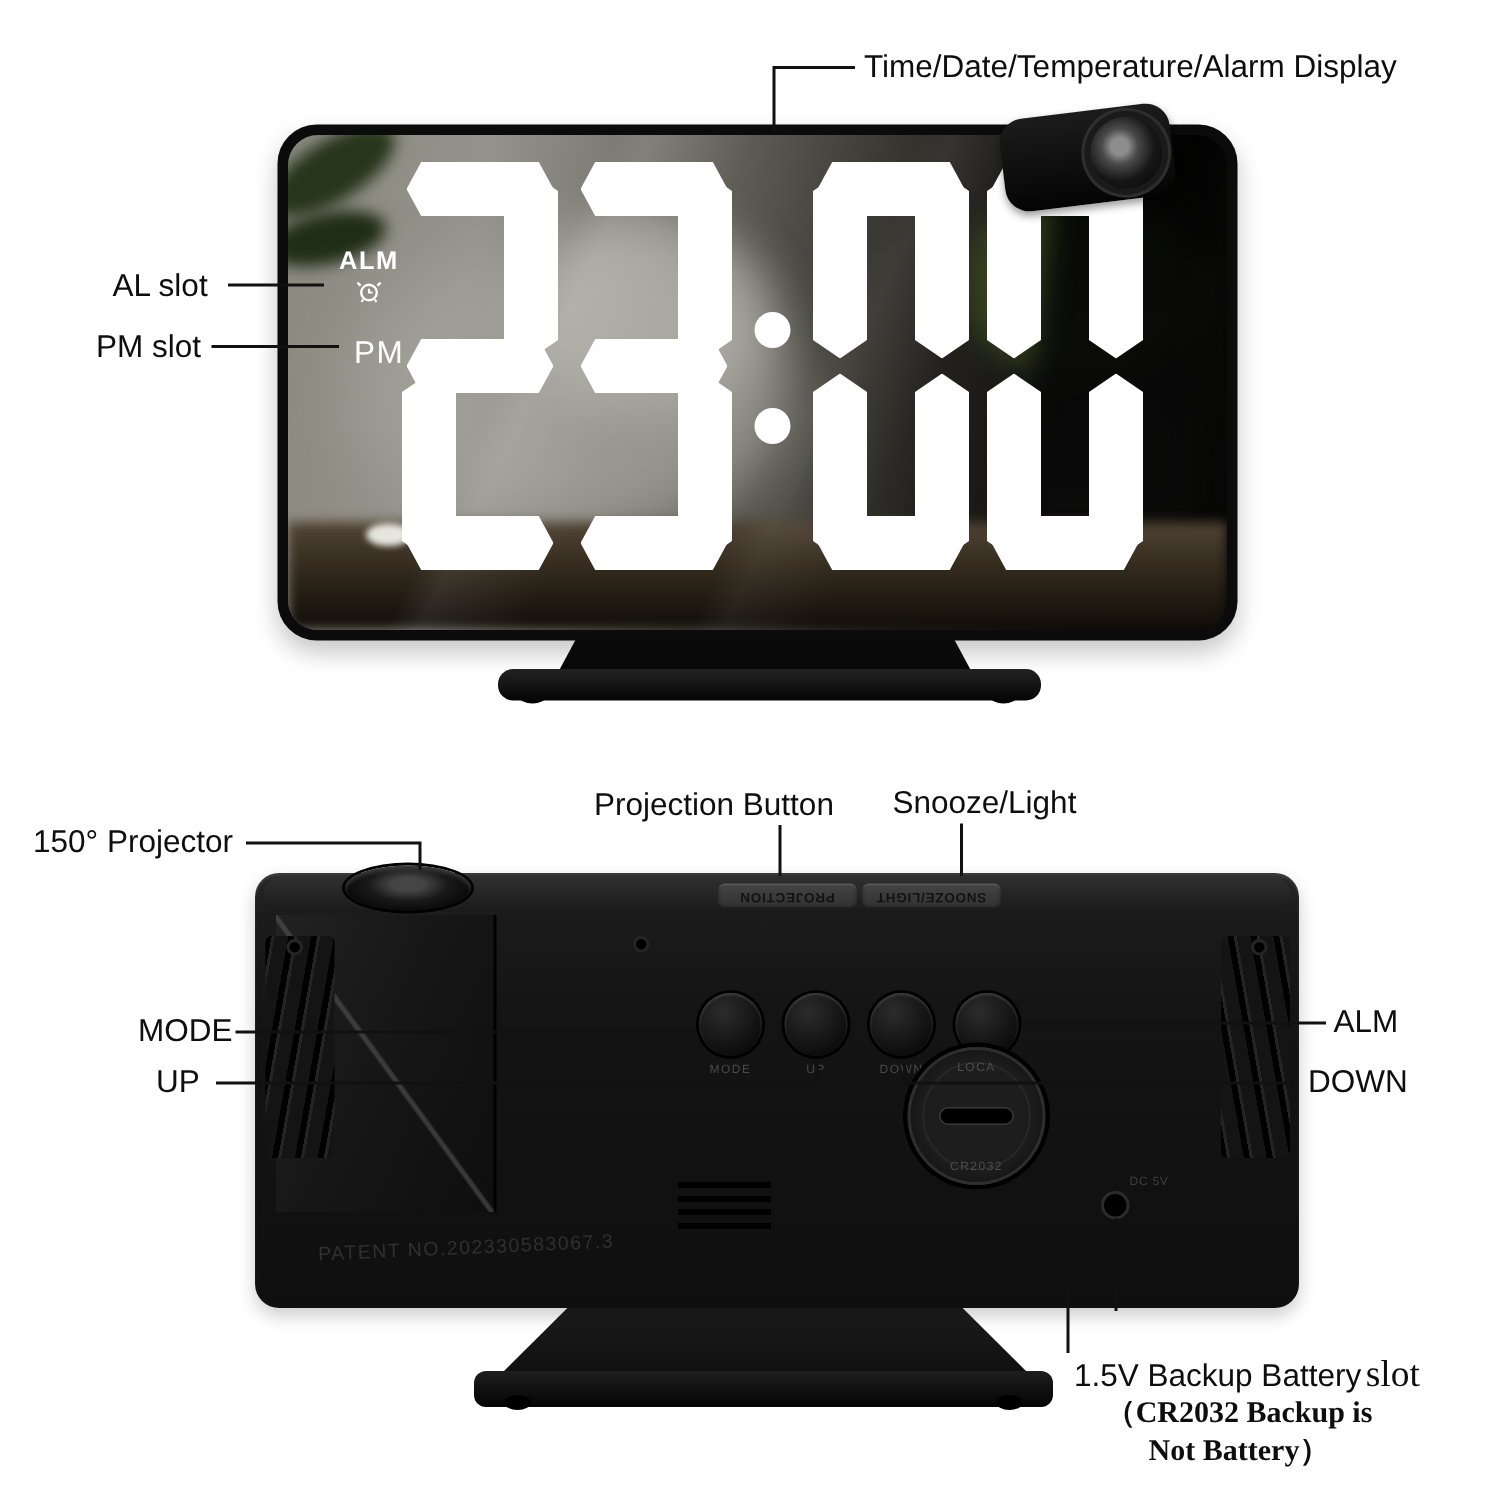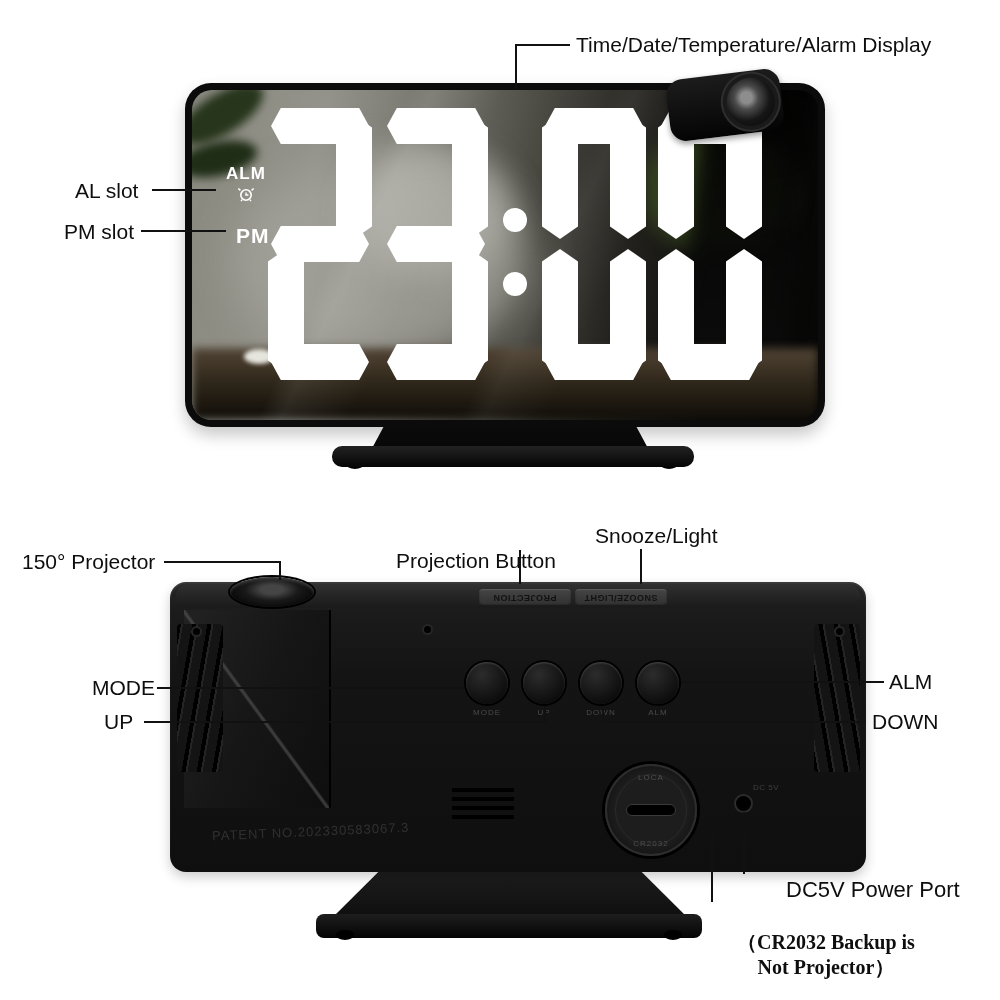--- a/index.html
+++ b/index.html
@@ -7,21 +7,21 @@
   body{font-family:"Liberation Sans",sans-serif}
   .canvas{position:relative;width:1000px;height:1000px;background:#fff;overflow:hidden}
   .canvas>*{position:absolute}
 
   
   .ann{color:#0e0e0e;font-size:21px;white-space:nowrap;z-index:45}
   .a-display{left:576px;top:33px}
   .a-al{left:75px;top:179px}
   .a-pm{left:64px;top:220px}
   .a-proj180{left:22px;top:550px}
-  .a-projbtn{left:396px;top:549px}
+  .a-projbtn{left:396px;top:525px}
   .a-snooze{left:595px;top:524px}
   .a-mode{left:92px;top:676px}
   .a-up{left:104px;top:710px}
   .a-alm{left:889px;top:670px}
   .a-down{left:872px;top:710px}
   .a-dc{left:786px;top:877px;font-size:22px}
   .a-batt{left:716px;top:903px;font-size:21px}
   .a-batt .serif-big{font-family:"Liberation Serif",serif;font-size:25px;margin-left:3px}
   .a-note{left:700px;top:930px;width:252px;text-align:center;font-family:"Liberation Serif",serif;
           font-weight:700;font-size:20px;line-height:25px;white-space:normal}
@@ -41,21 +41,21 @@
   .rf-pillow{left:452px;top:40px;width:150px;height:120px;background:#36451f;border-radius:45%;filter:blur(10px);opacity:.95}
   .rf-leaf1{left:-18px;top:4px;width:95px;height:40px;background:#26351b;border-radius:50%;transform:rotate(-32deg);filter:blur(5px)}
   .rf-leaf2{left:-14px;top:52px;width:80px;height:34px;background:#1f2d16;border-radius:50%;transform:rotate(-12deg);filter:blur(5px)}
   .rf-table{left:0;bottom:0;width:100%;height:72px;background:linear-gradient(180deg,#514434 0%,#2a2317 55%,#100d08 100%);filter:blur(4px)}
   .rf-cup{left:52px;bottom:56px;width:30px;height:15px;background:#e6e5de;border-radius:50%;filter:blur(2px)}
   .rf-arm{left:498px;top:-12px;width:112px;height:300px;background:linear-gradient(180deg,#020202,#0c0c0c);transform:skewX(-7deg);filter:blur(9px);opacity:.9}
   .rf-glare{left:0;top:0;right:0;bottom:0;background:linear-gradient(115deg,transparent 28%,rgba(255,255,255,.08) 31%,transparent 40%,transparent 54%,rgba(255,255,255,.05) 57%,transparent 65%)}
 
   .alm-ind{left:34px;top:74px;color:#fff;z-index:6;text-align:center;font-weight:700;font-size:17px;letter-spacing:1px}
   .alm-ind svg{display:block;margin:2px auto 0}
-  .pm-ind{left:44px;top:134px;color:#fff;z-index:6;font-weight:700;font-size:21px;letter-spacing:1px}
+  .pm-ind{left:44px;top:134px;color:#fff;z-index:6;font-weight:400;font-size:21px;letter-spacing:1px}
 
   .time-row{left:76px;top:18px;display:flex;gap:12px;z-index:4}
   .digit{position:relative;width:104px;height:272px}
   .seg{position:absolute;background:#fff}
   .seg-a,.seg-g,.seg-d{left:3px;right:3px;height:36px;clip-path:polygon(10% 0,90% 0,100% 50%,90% 100%,10% 100%,0 50%)}
   .seg-a{top:0}
   .seg-g{top:118px}
   .seg-d{bottom:0}
   .seg-b,.seg-c,.seg-e,.seg-f{width:36px;height:124px;clip-path:polygon(0 10%,50% 0,100% 10%,100% 90%,50% 100%,0 90%)}
   .seg-f{left:0;top:7px}
@@ -100,21 +100,21 @@
   .vent-left{left:177px;top:624px;background:repeating-linear-gradient(100deg,#000 0 4px,#242424 4px 6px,#141414 6px 15px)}
   .vent-right{left:814px;top:624px;background:repeating-linear-gradient(80deg,#000 0 4px,#242424 4px 6px,#141414 6px 15px)}
   .screw{width:7px;height:7px;border-radius:50%;background:#000;box-shadow:0 0 0 2px #262626}
   .screw-1{left:193px;top:628px}.screw-2{left:424px;top:626px}.screw-3{left:836px;top:628px}
   .back-btn{width:42px;height:42px;border-radius:50%;top:662px;
             background:radial-gradient(circle at 38% 30%,#2c2c2c,#0c0c0c 75%);
             box-shadow:0 0 0 2px #000,inset 0 1px 2px rgba(255,255,255,.18)}
   .bb-1{left:466px}.bb-2{left:523px}.bb-3{left:580px}.bb-4{left:637px}
   .bb-label{top:708px;width:42px;text-align:center;font-size:8px;letter-spacing:1px;color:#4a4a4a}
   .bl-1{left:466px}.bl-2{left:523px}.bl-3{left:580px}.bl-4{left:637px}
-  .battery{left:605px;top:764px;width:92px;height:92px;border-radius:50%;
+  .battery{left:605px;top:698px;width:92px;height:92px;border-radius:50%;
            background:radial-gradient(circle,#1d1d1d 0 55%,#161616 70%,#101010);
            box-shadow:0 0 0 3px #000,inset 0 0 0 2px #2e2e2e}
   .battery-inner{position:absolute;left:10px;top:10px;width:72px;height:72px;border-radius:50%;border:1px solid #2a2a2a}
   .battery-slot{position:absolute;left:21px;top:40px;width:50px;height:12px;background:#000;border-radius:6px;border:1px solid #3a3a3a}
   .battery-top-text{position:absolute;top:9px;width:100%;text-align:center;font-size:8px;color:#4f4f4f;letter-spacing:1px}
   .battery-bottom-text{position:absolute;bottom:8px;width:100%;text-align:center;font-size:8px;color:#4f4f4f;letter-spacing:1px}
   .speaker{left:452px;top:788px;width:62px;height:34px;background:repeating-linear-gradient(180deg,#000 0 4px,transparent 4px 9px)}
   .dc-port{left:736px;top:796px;width:15px;height:15px;border-radius:50%;background:#000;box-shadow:0 0 0 2px #2c2c2c}
   .dc-text{left:753px;top:783px;font-size:8px;color:#3f3f3f;letter-spacing:.5px}
   .patent{left:212px;top:824px;font-size:13px;color:#303030;letter-spacing:1px;transform:rotate(-2.5deg);white-space:nowrap}
@@ -267,19 +267,21 @@
   <div class="ann a-display">Time/Date/Temperature/Alarm Display</div>
   <div class="ann a-al">AL slot</div>
   <div class="ann a-pm">PM slot</div>
   <div class="ann a-proj180">150° Projector</div>
   <div class="ann a-projbtn">Projection Button</div>
   <div class="ann a-snooze">Snooze/Light</div>
   <div class="ann a-mode">MODE</div>
   <div class="ann a-up">UP</div>
   <div class="ann a-alm">ALM</div>
   <div class="ann a-down">DOWN</div>
-  <div class="ann a-dc">DC5V Power Port</div>
+  <div class="ann a-batt">
+    <span>1.5V Backup Battery</span><span class="serif-big">slot</span>
+  </div>
   <div class="ann a-note">
     <span>（CR2032 Backup is</span><br>
-    <span>Not Projector）</span>
+    <span>Not Battery）</span>
   </div>
 
 </div>
 
 </body></html>

